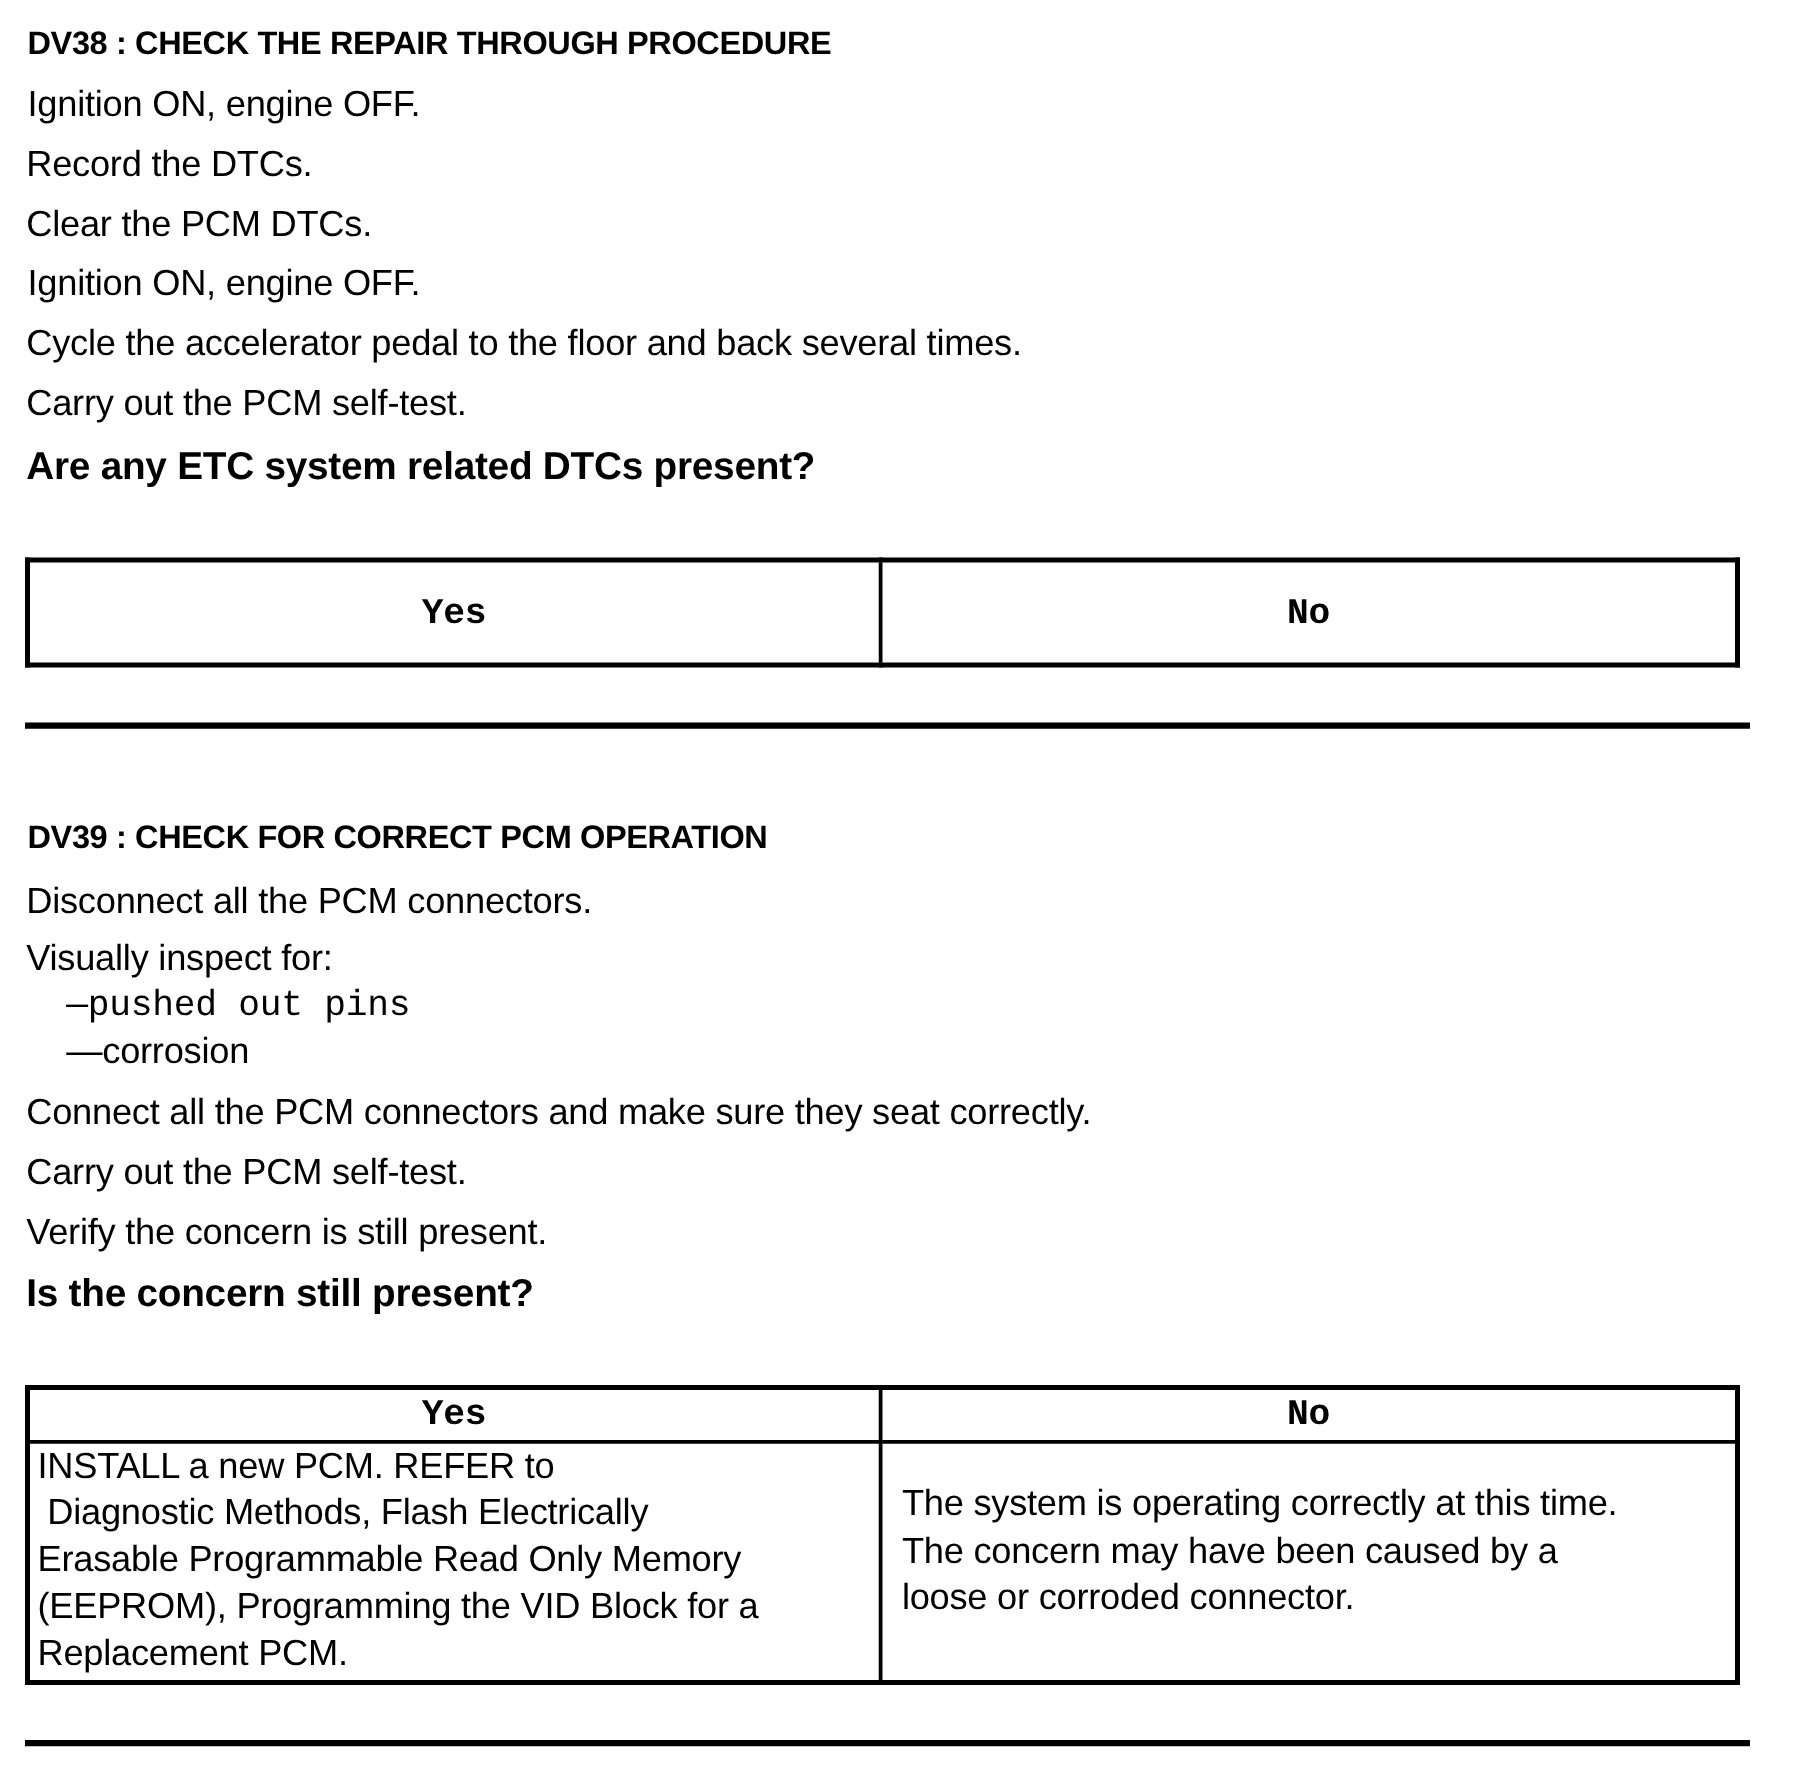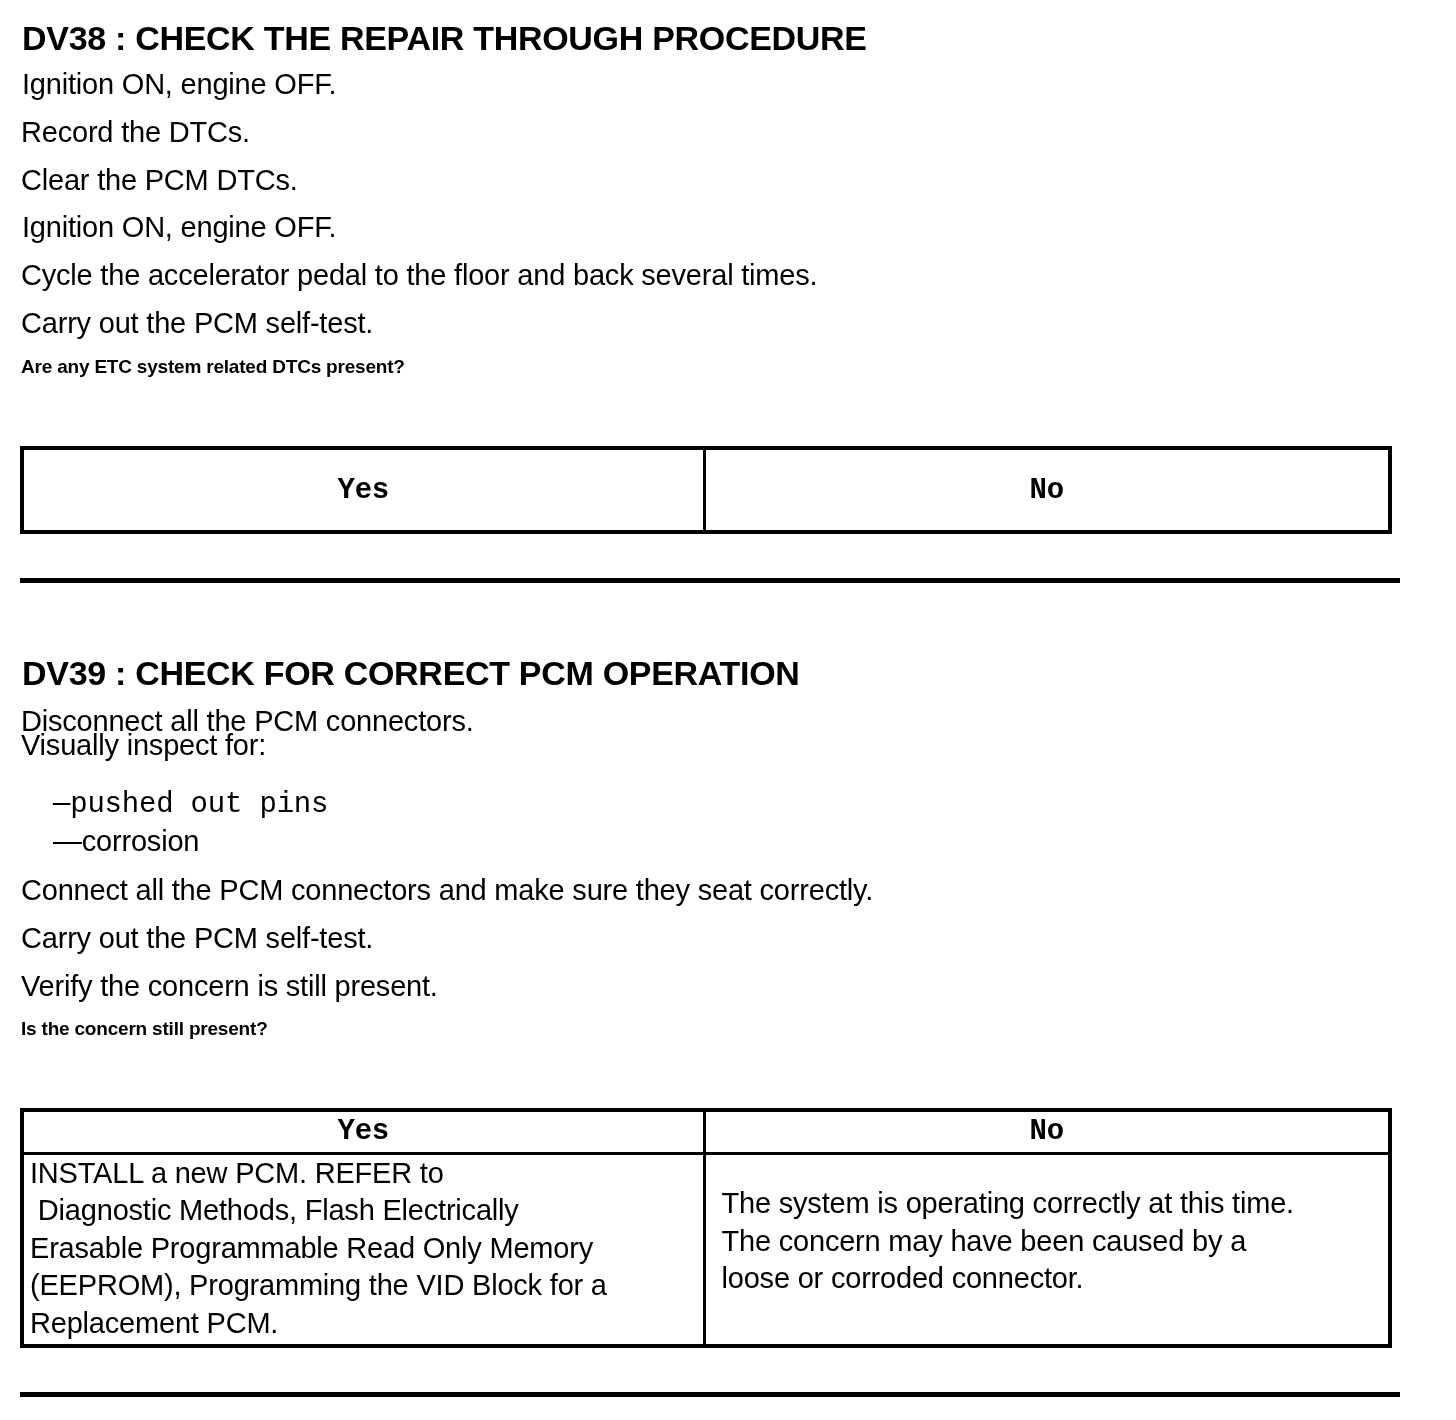--- a/index.html
+++ b/index.html
@@ -11,33 +11,33 @@
     body {
       width: 1456px;
       height: 1420px;
       position: relative;
       font-family: "Liberation Sans", sans-serif;
       overflow: hidden;
     }
     .abs { position: absolute; }
     .heading {
       font-weight: bold;
-      font-size: 34px;
+      font-size: 26px;
       letter-spacing: -0.3px;
       white-space: nowrap;
       line-height: 1;
     }
     .step {
       font-size: 29px;
       white-space: nowrap;
       line-height: 1;
       letter-spacing: -0.2px;
     }
     .question {
-      font-size: 19px;
+      font-size: 31px;
       font-weight: bold;
       white-space: nowrap;
       line-height: 1;
       letter-spacing: -0.2px;
     }
     .sub {
       font-size: 29px;
       white-space: nowrap;
       line-height: 1;
       letter-spacing: -0.2px;
@@ -100,21 +100,21 @@
     <th>No</th>
   </tr>
 </tbody>
   </table>
 
 <div class="rule" style="top:578px;"></div>
 
 <div class="abs heading" style="left:22px; top:656px;">DV39 : CHECK FOR CORRECT PCM OPERATION</div>
 
 <div class="abs step" style="left:21px; top:707px;">Disconnect all the PCM connectors.</div>
-<div class="abs step" style="left:21px; top:731px;">Visually inspect for:</div>
+<div class="abs step" style="left:21px; top:753px;">Visually inspect for:</div>
 <div class="abs sub" style="left:53px; top:790px;font-family:Liberation Mono, monospace;">—pushed out pins</div>
 <div class="abs sub" style="left:53px; top:827px;">—corrosion</div>
 <div class="abs step" style="left:21px; top:876px;">Connect all the PCM connectors and make sure they seat correctly.</div>
 <div class="abs step" style="left:21px; top:924px;">Carry out the PCM self-test.</div>
 <div class="abs step" style="left:21px; top:972px;">Verify the concern is still present.</div>
 <div class="abs question" style="left:21px; top:1019px;">Is the concern still present?</div>
 
 <table class="yn" style="left:20px; top:1108px; width:1368px; height:236px;">
   <colgroup>
       <col style="width:682px">

